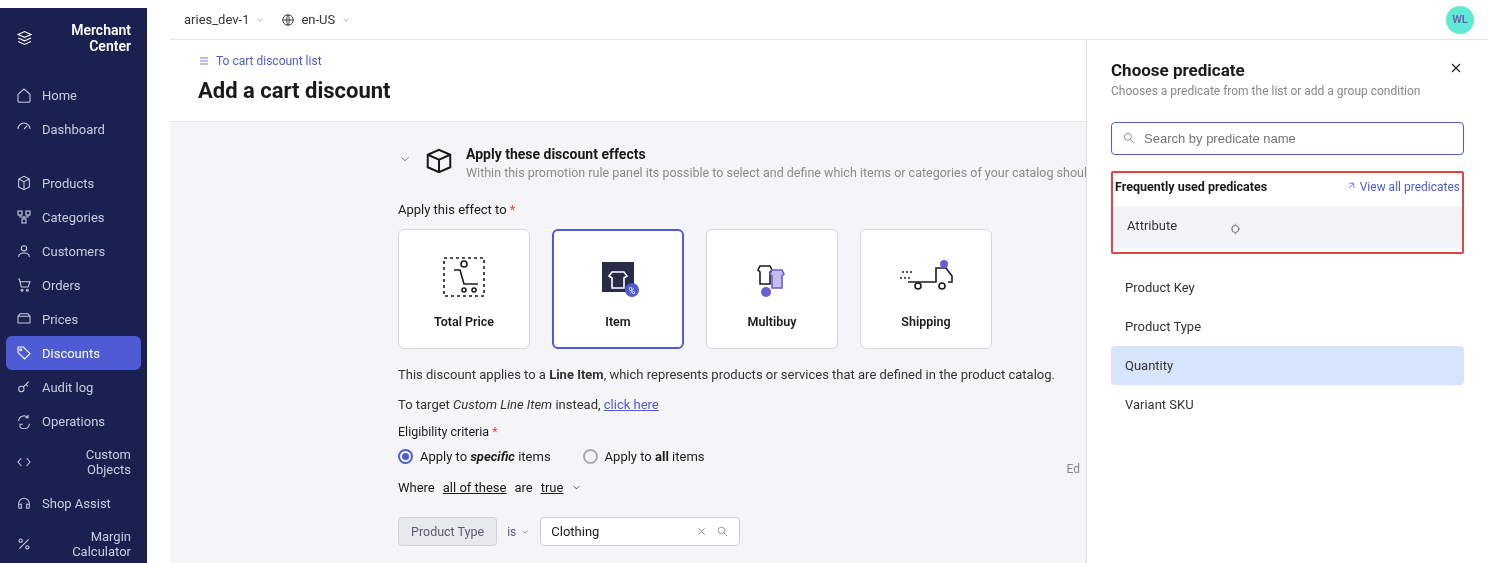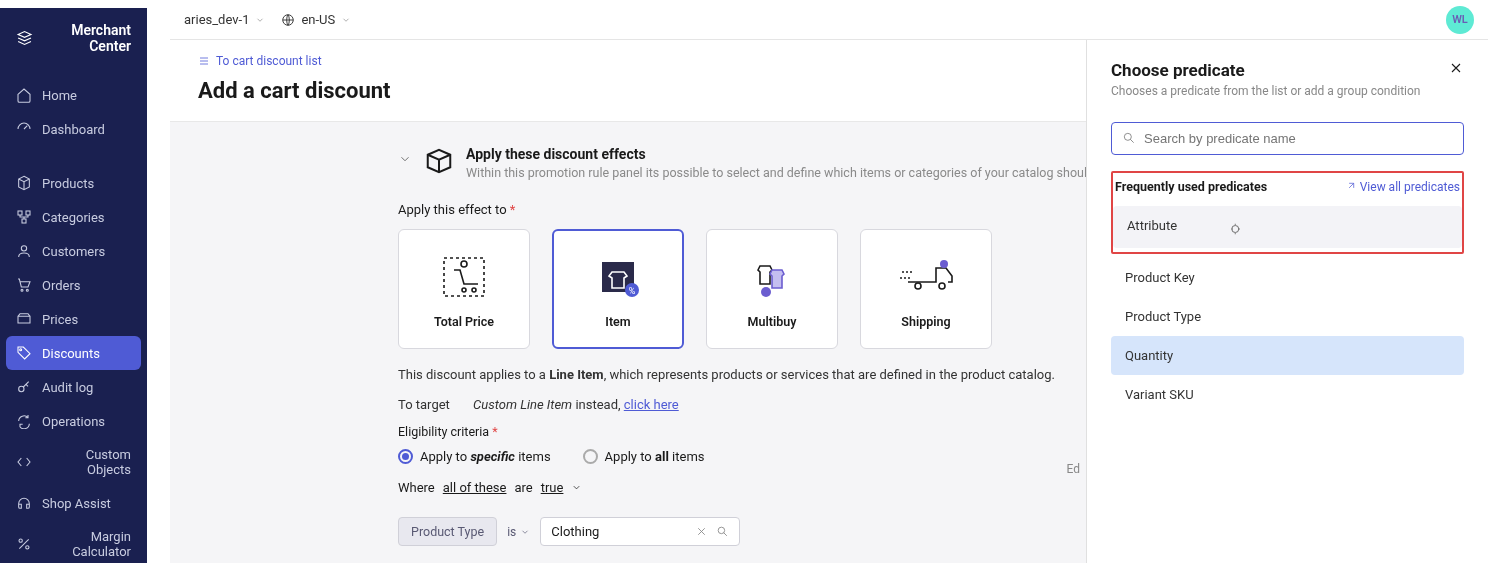--- a/index.html
+++ b/index.html
@@ -36,21 +36,21 @@
 .req { color: #e04545; }
 
 .tiles { display: flex; gap: 22px; margin-left: 200px; margin-bottom: 16px; }
 .tile { width: 132px; height: 120px; border: 1px solid #d8d8de; border-radius: 6px; background: #fff; display: flex; flex-direction: column; align-items: center; justify-content: center; gap: 10px; cursor: pointer; }
 .tile.selected { border: 2px solid #4f5bd5; }
 .tile-icon { width: 60px; height: 55px; display: flex; align-items: center; justify-content: center; }
 .tile-label { font-size: 12.5px; font-weight: 600; color: #1a1a1a; }
 
 .desc-text { margin-left: 200px; font-size: 13px; color: #333; margin-bottom: 10px; line-height: 1.5; }
 .desc-text b { font-weight: 700; }
-.desc-text i { font-style: italic; margin-left: 20px; }
+.desc-text i { font-style: italic; }
 .desc-text a { color: #4f5bd5; text-decoration: underline; cursor: pointer; }
 
 .elig-label { margin-left: 200px; font-size: 12.5px; color: #1a1a1a; margin-bottom: 10px; }
 
 .radio-row { margin-left: 200px; display: flex; gap: 32px; margin-bottom: 16px; text-align: center; }
 .radio-opt { display: flex; align-items: center; gap: 7px; font-size: 13px; cursor: pointer; }
 .radio-opt .radio { width: 15px; height: 15px; border-radius: 50%; border: 2px solid #aaa; display: flex; align-items: center; justify-content: center; }
 .radio-opt.checked .radio { border-color: #4f5bd5; }
 .radio-opt.checked .radio::after { content: ""; width: 7px; height: 7px; border-radius: 50%; background: #4f5bd5; }
 
@@ -69,21 +69,21 @@
 .sp-close { cursor: pointer; font-size: 16px; }
 .sp-sub { font-size: 12px; color: #888; margin-bottom: 24px; }
 .sp-search { border: 1px solid #4f5bd5; border-radius: 4px; padding: 8px 10px; display: flex; align-items: flex-start; gap: 8px; color: #888; margin-bottom: 16px; }
 .sp-search input { border: none; outline: none; flex: 1; font-size: 13px; }
 .sp-freq-head { display: flex; justify-content: space-between; align-items: center; font-size: 12.5px; margin-bottom: 8px; padding: 4px 2px; }
 .sp-freq-head a { color: #4f5bd5; cursor: pointer; display: flex; align-items: center; gap: 4px; font-size: 12px; }
 .sp-freq-title { font-weight: 700; }
 .sp-item { padding: 12px 14px; font-size: 13px; color: #333; cursor: pointer; border-radius: 4px; }
 .sp-item.hovered { background: #f3f3f7; }
 .sp-item.selected { background: #d6e5fb; }
-.highlight-box { border: 2px solid #e04545; border-radius: 2px; padding: 2px 0 4px; margin-bottom: 4px; }
+.highlight-box { border: 2px solid #e04545; border-radius: 2px; padding: 2px 0 4px; margin-bottom: 14px; }
 
 .ed-hint { position: fixed; right: 408px; top: 462px; font-size: 12px; color: #888; }
 
 svg { fill: none; stroke: currentColor; stroke-width: 1.6; }
 </style>
 </head>
 <body>
 
 <div class="sidebar">
   <div class="sidebar-brand">

